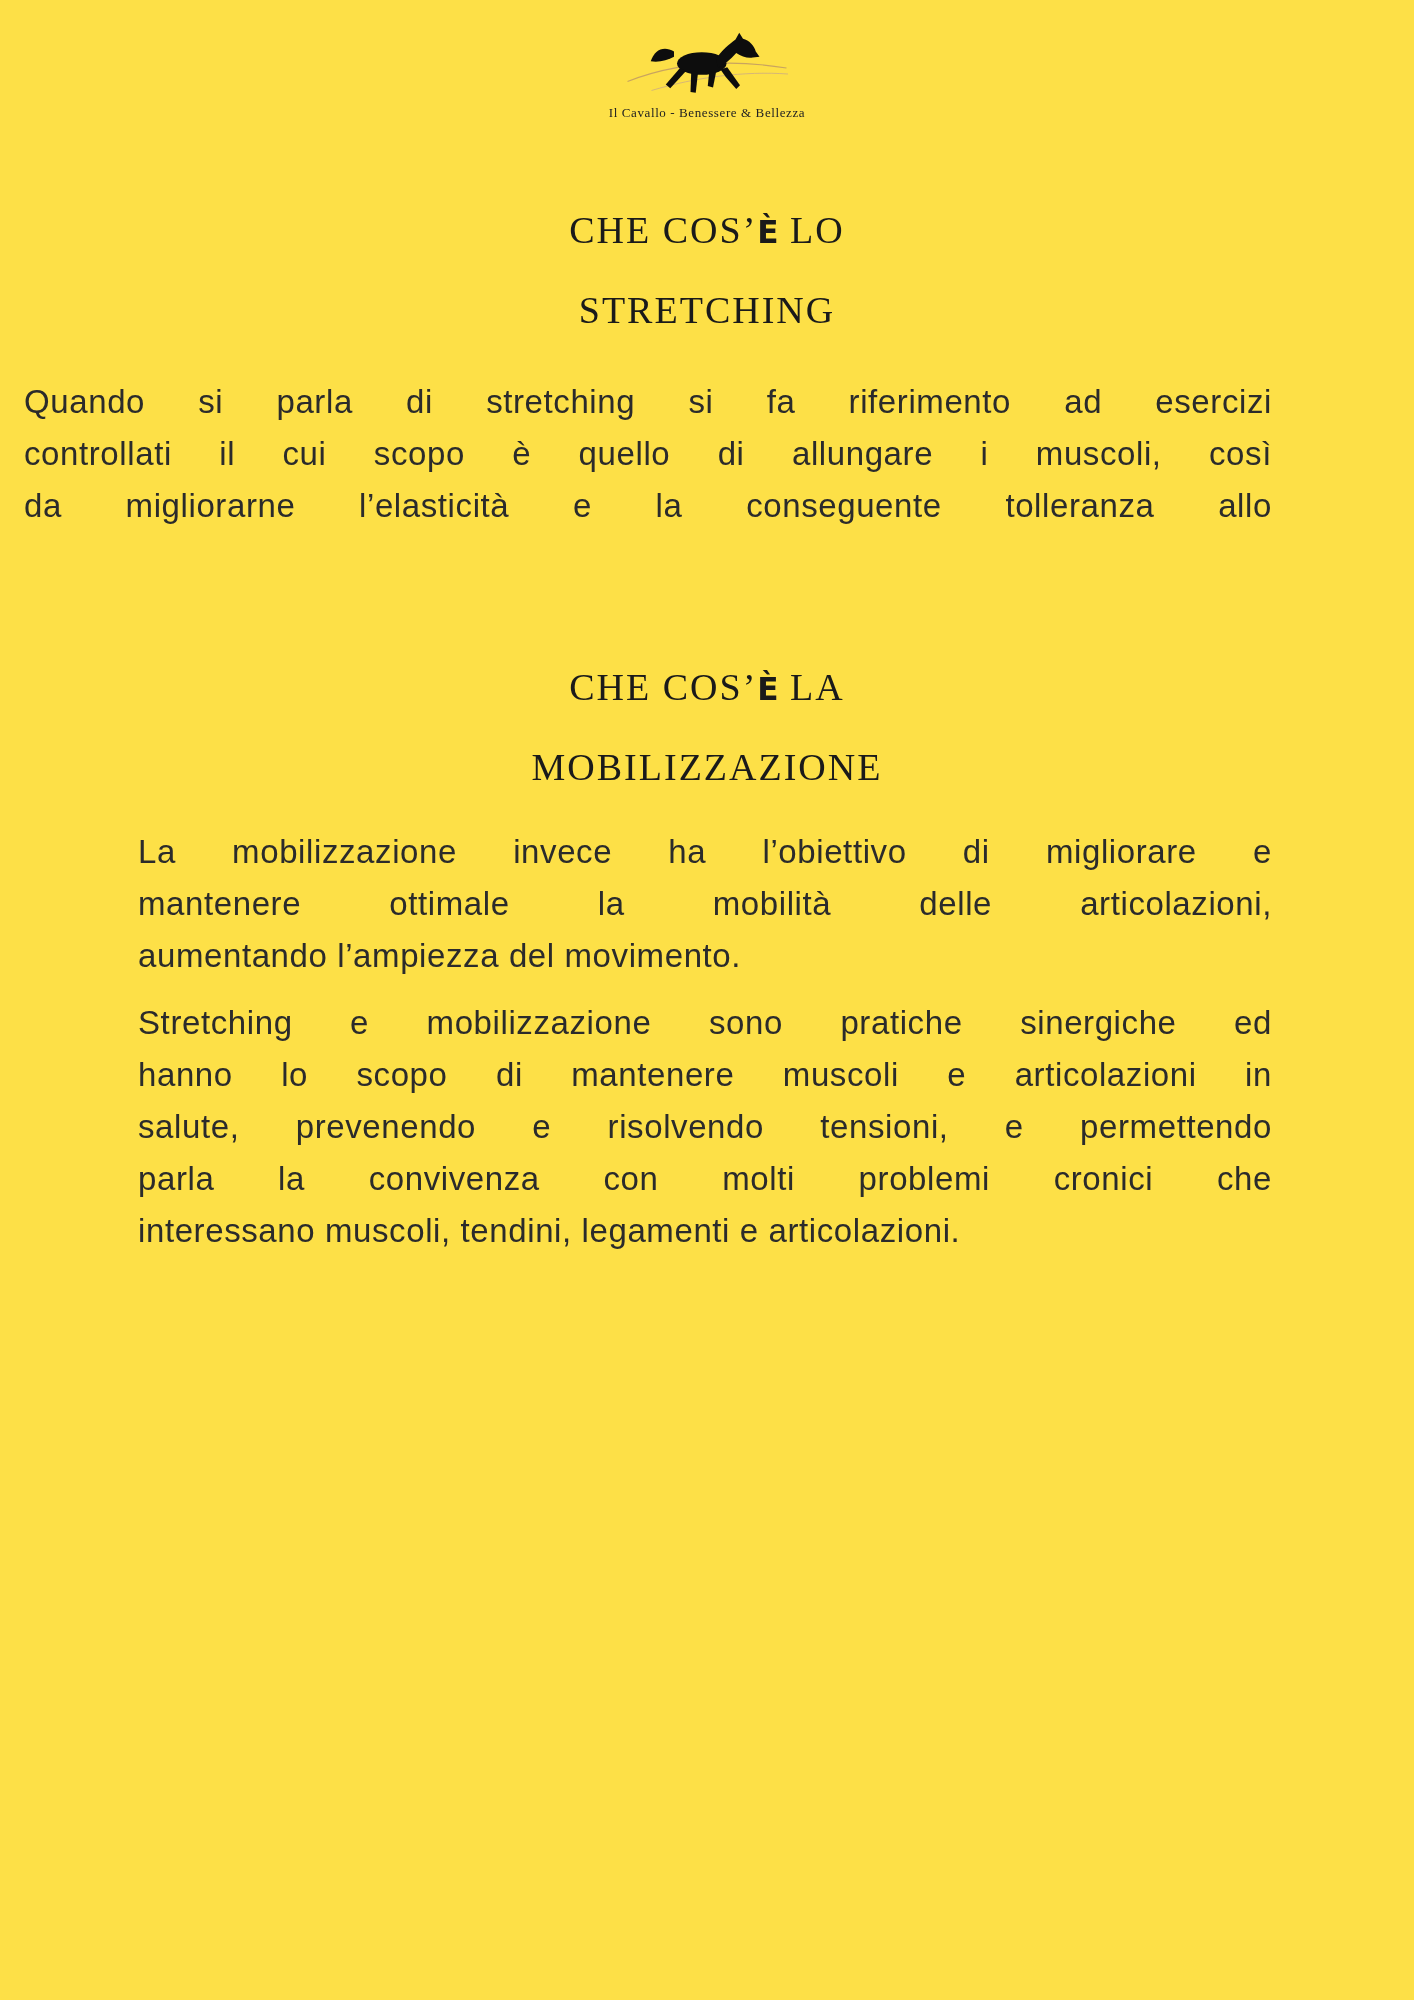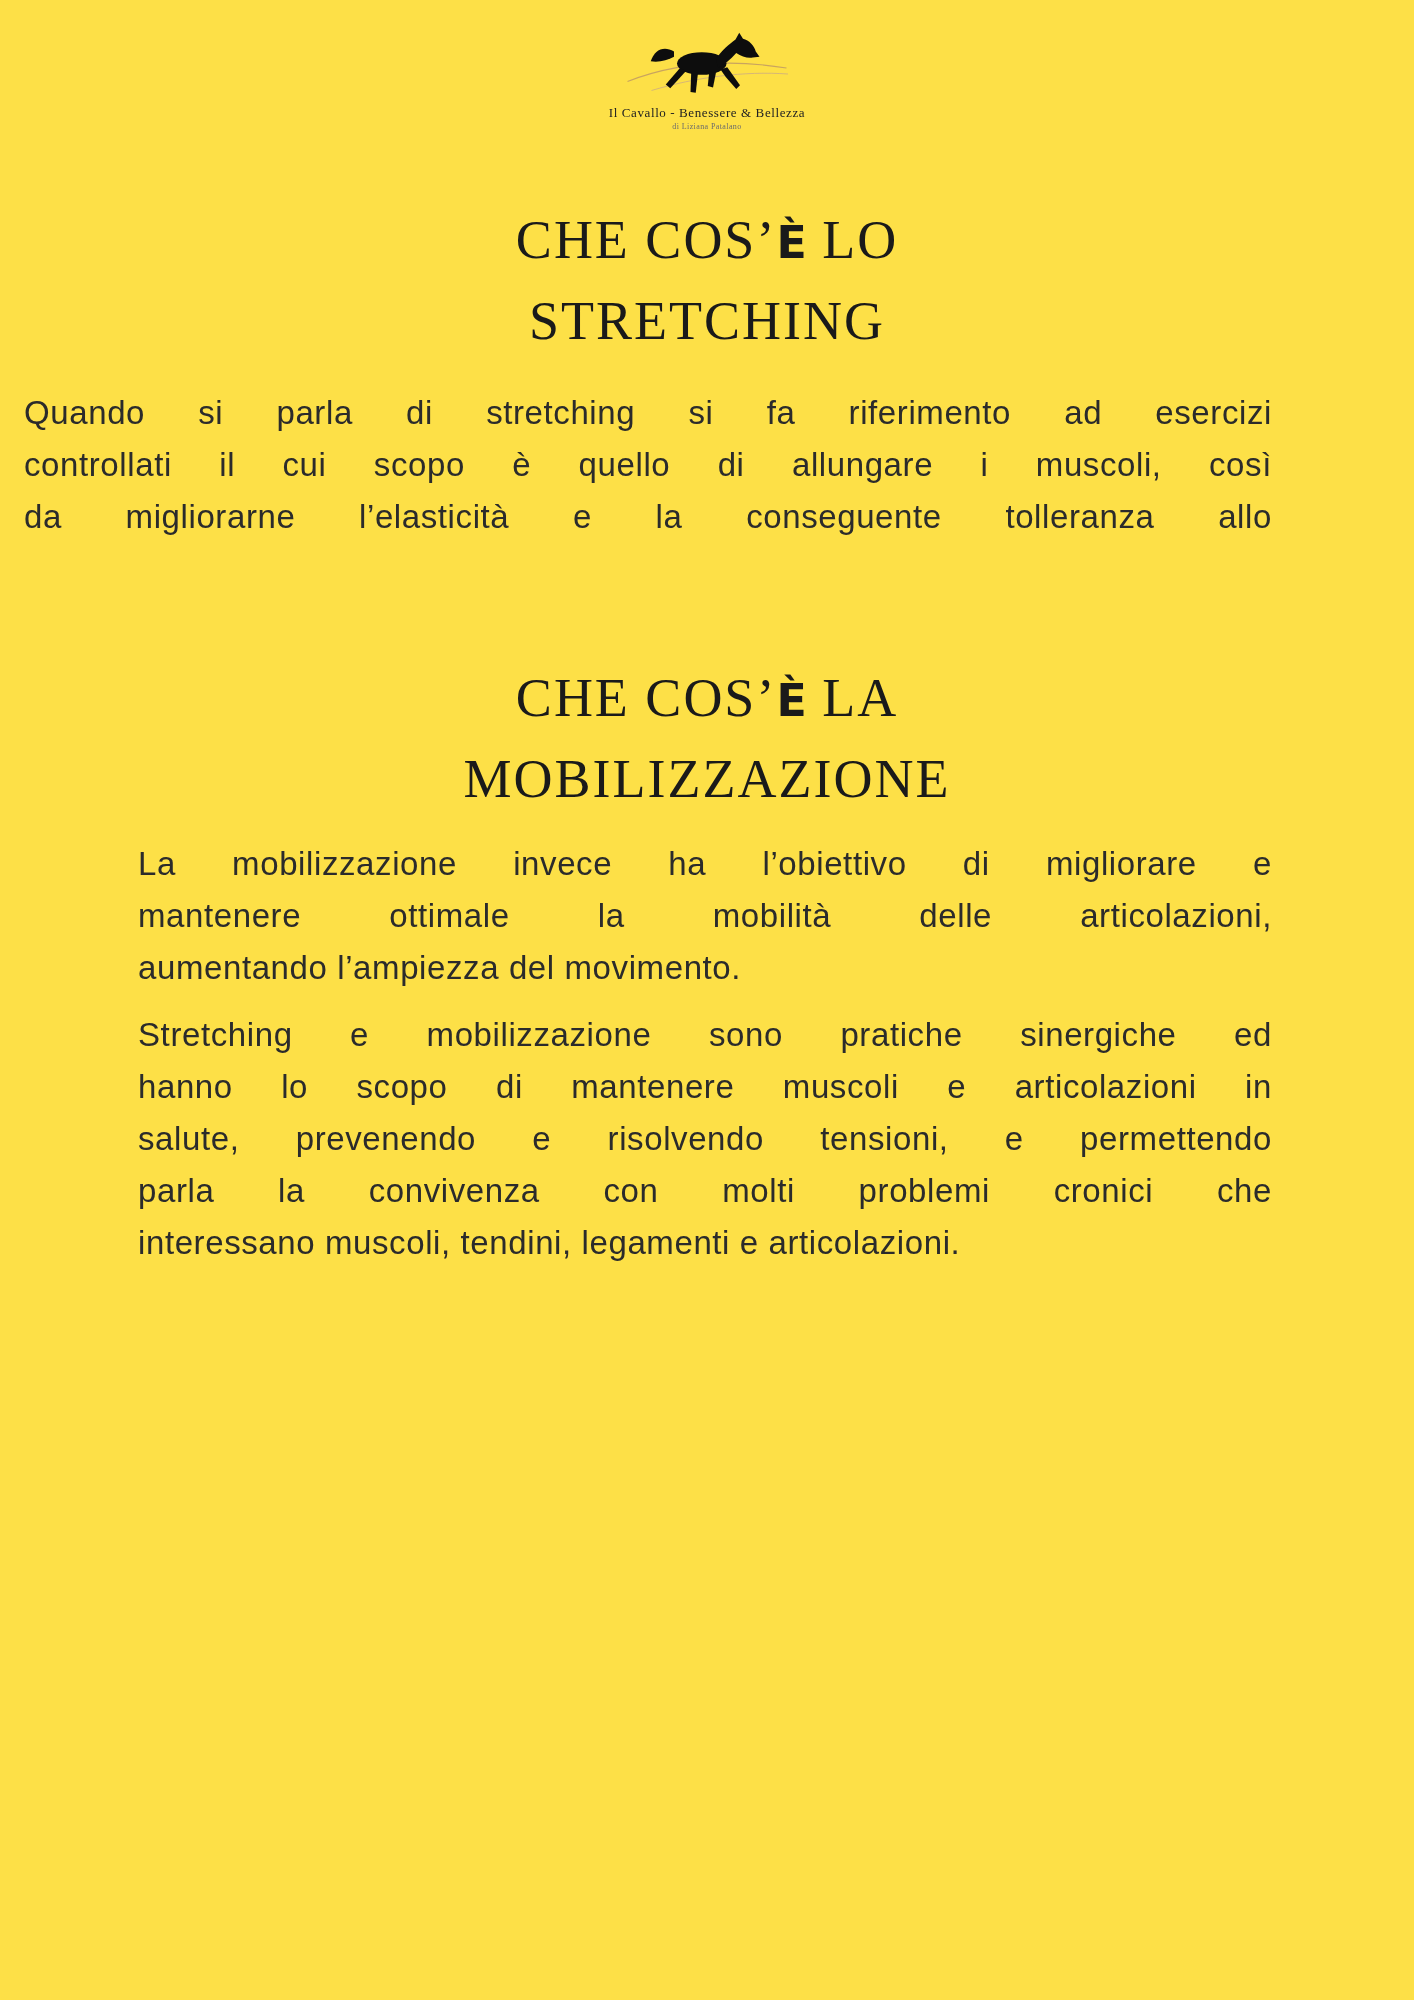--- a/index.html
+++ b/index.html
@@ -30,21 +30,21 @@
     font-size: 8px;
     letter-spacing: 0.4px;
     color: #6b6b6b;
     margin-top: 1px;
   }
 
   
   .heading {
     font-family: "Liberation Serif", serif;
     font-weight: 400;
-    font-size: 54px;
+    font-size: 38px;
     line-height: 78px;
     letter-spacing: 2px;
     text-align: center;
     color: #1a1a1a;
   }
   .heading .accent {
     font-family: "DejaVu Sans", sans-serif;
     font-weight: 700;
     font-size: 0.82em;
     letter-spacing: 0;
@@ -86,21 +86,20 @@
         <path d="M66,34 C52,26 40,32 35,47 C45,49 57,46 66,41 Z"></path>
         <ellipse cx="103" cy="50" rx="33" ry="15"></ellipse>
         <path d="M122,44 C130,32 140,24 148,18 L153,9 L158,17 C166,19 173,26 175,34 L180,41 L171,42 C164,43 156,41 149,36 C141,45 133,51 125,56 Z"></path>
         <path d="M128,58 L137,55 L154,79 L149,84 L135,68 Z"></path>
         <path d="M113,61 L122,62 L118,82 L111,80 Z"></path>
         <path d="M74,56 L82,60 L61,83 L55,78 Z"></path>
         <path d="M89,60 L98,62 L95,89 L88,88 Z"></path>
       </g>
     </svg>
     <div class="logo-name">Il Cavallo - Benessere &amp; Bellezza</div>
-    <div class="logo-sub">di Liziana Patalano</div>
   </div>
 
   <div class="heading h1-block">
     <div><span>CHE COS’</span><span class="accent">È</span><span> LO</span></div>
     <div><span>STRETCHING</span></div>
   </div>
   <div class="para p1-block">
       <div class="jline">
         <span>Quando</span>
         <span>si</span>

